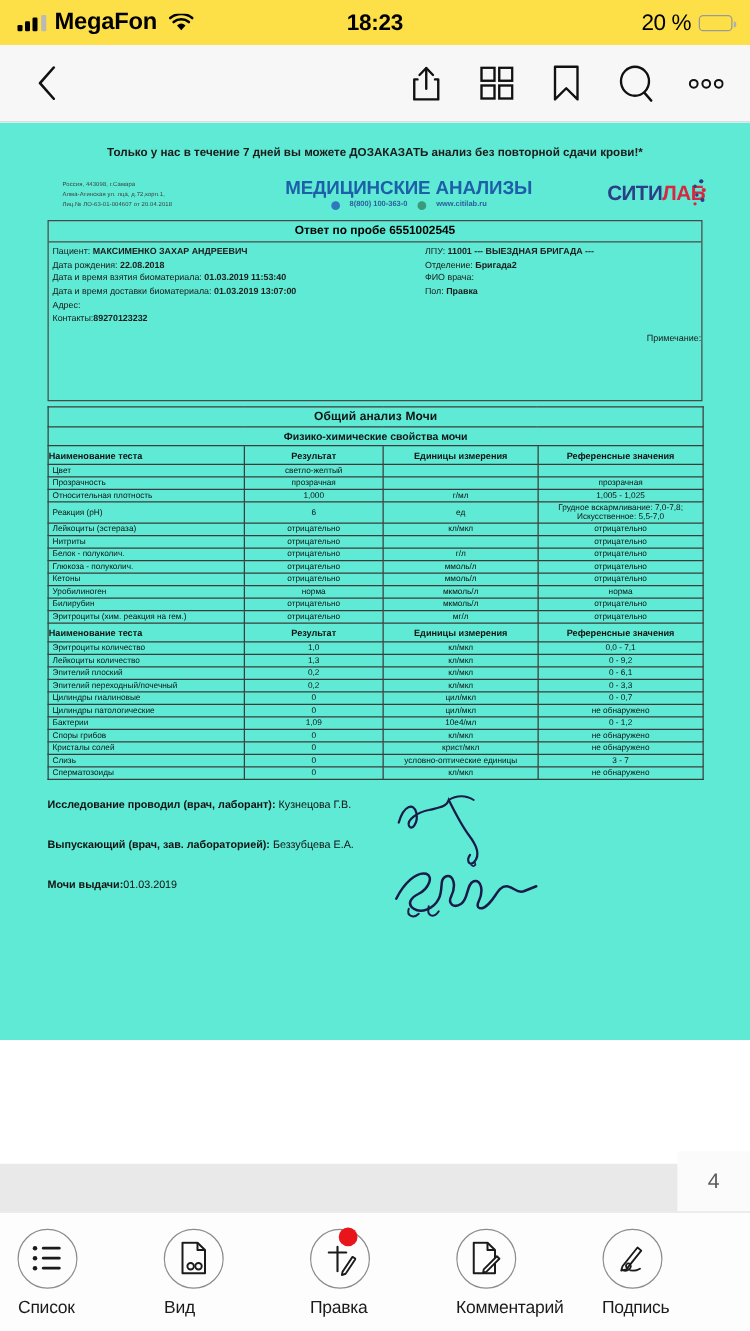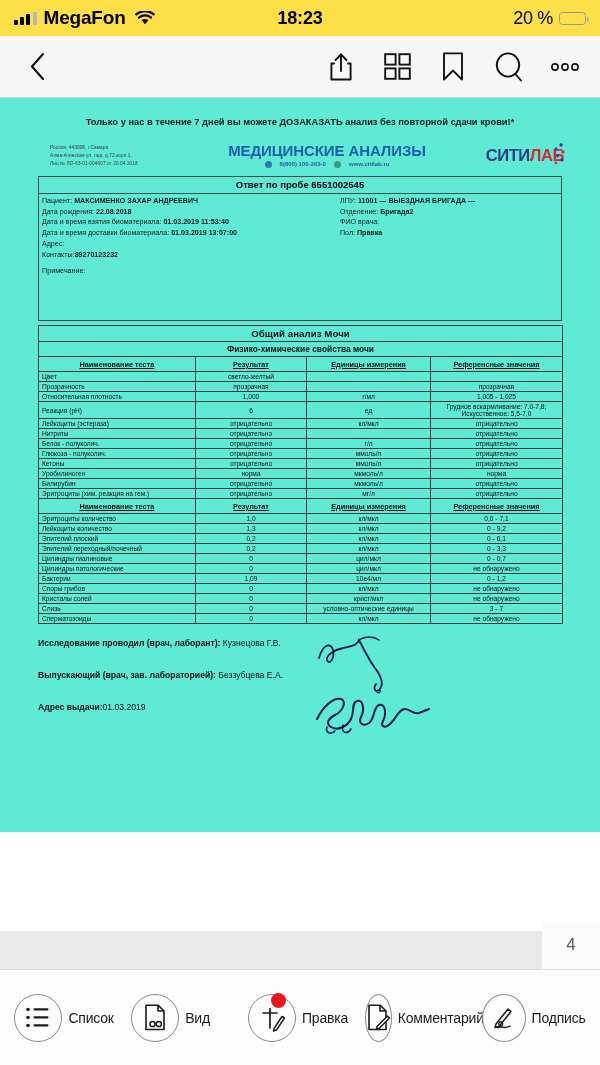--- a/index.html
+++ b/index.html
@@ -69,28 +69,28 @@
   .logo-txt .c2 { color:#d6283f; }
   .logo-dots { position:absolute; right:-2px; top:0; width:14px; height:30px;}
 
   
   .report { margin: 8px 38px 0 38px; border:1px solid #4a4a4a; }
   .report-title { text-align:center; font-size:9.5px; font-weight:700; padding:2.5px 0; border-bottom:1px solid #4a4a4a; color:#000;}
   .idblock { display:flex; font-size:7.1px; color:#1a1a1a; line-height:1.52; padding:2px 0 2px 3px;}
   .id-left { width:290px; }
   .id-right { flex:1; padding-left:8px;}
   .idrow b { font-weight:700; }
-  .note-area { height: 58px; padding: 4px 0 0 3px; font-size:7.2px; color:#1a1a1a;}
+  .note-area { height: 58px; padding: 4px 0 0 3px; font-size:7.2px; color:#1a1a1a;text-align:right;}
 
   
   .rtable { margin: 4px 38px 0 38px; border:1px solid #3c3c3c; border-collapse:collapse; width:525px; }
   .rtable td, .rtable th { border:1px solid #3c3c3c; padding:1px 3px; font-size:6.6px; color:#111; }
   .sec-title { text-align:center; font-weight:700; font-size:9.6px !important; padding:2px 0 !important; letter-spacing:0.1px;}
   .sec-title2 { text-align:center; font-weight:700; font-size:8.4px !important; padding:2px 0 !important;}
-  .col-head td { text-align:center; font-weight:700; font-size:7.3px !important; padding:2.5px 0 !important;text-decoration:underline;}
+  .col-head td { font-weight:700; font-size:7.3px !important; padding:2.5px 0 !important;}
   .c-name { width:152px; text-align:left;}
   .c-res  { width:108px; text-align:center;}
   .c-unit { width:120px; text-align:center;}
   .c-ref  { width:128px; text-align:center;}
 
   
   .signs { margin: 14px 38px 0 38px; position:relative; font-size:8.6px; color:#111;}
   .signline { margin-bottom: 22px; font-weight:700; }
   .signline span.val { font-weight:400; }
   .sig-img { position:absolute; }
@@ -109,21 +109,21 @@
   .scrollgap { height: 38px; background:#e9e9e9; }
 
   
   .tabbar {
     flex: 0 0 96px; height:96px;
     background:#fdfdfd;
     border-top:1px solid #dcdcdc;
     display:flex; align-items:center; justify-content:space-around;
     padding: 0 8px;
   }
-  .tab { width:104px; display:flex; align-items:center; gap:6px; cursor:pointer; position:relative;}
+  .tab { width:104px; display:flex; flex-direction:column; align-items:flex-start; gap:6px; cursor:pointer; position:relative;}
   .tab-circle { width:48px; height:48px; border-radius:50%; border:1.3px solid #8c8c8c; display:flex; align-items:center; justify-content:center; position:relative;}
   .tab-label { font-size:14px; color:#1b1b1b; letter-spacing:-0.2px;}
   .reddot { position:absolute; width:15px; height:15px; border-radius:50%; background:#e8151b; top:-2px; right:9px;}
 </style>
 </head>
 <body>
 
 <div class="screen">
 
   <div class="statusbar">
@@ -415,21 +415,21 @@
       </table>
 
       <div class="signs">
         <div class="signline">
           <span>Исследование проводил (врач, лаборант):</span><span class="val"> Кузнецова Г.В.</span>
         </div>
         <div class="signline">
           <span>Выпускающий (врач, зав. лабораторией):</span><span class="val"> Беззубцева Е.А.</span>
         </div>
         <div class="datel">
-          <span>Адрес выдачи:</span><span class="val">01.03.2019</span>
+          <span>Мочи выдачи:</span><span class="val">01.03.2019</span>
         </div>
 
         <svg class="sig-img sig1" width="115" height="62" viewBox="0 0 115 62">
           <path d="M6 24 C10 10, 18 8, 20 16 C22 24, 16 32, 14 26 C13 22, 20 16, 30 14 C38 12, 44 12, 46 6 C50 14, 56 26, 62 34 C68 42, 72 50, 66 56 C62 59, 60 54, 63 50" stroke="#1b1b4a" stroke-width="1.8" fill="none" stroke-linecap="round"></path>
           <path d="M46 6 C52 2, 60 2, 66 6" stroke="#1b1b4a" stroke-width="1.5" fill="none" stroke-linecap="round"></path>
           <path d="M64 58 C66 60, 68 58, 67 56" stroke="#1b1b4a" stroke-width="1.3" fill="none" stroke-linecap="round"></path>
         </svg>
 
         <svg class="sig-img sig2" width="120" height="42" viewBox="0 0 120 42">
           <path d="M4 26 C10 14, 20 4, 28 6 C34 8, 30 18, 22 22 C16 25, 12 30, 18 34 C24 38, 34 34, 38 26 C42 18, 38 10, 44 8 C50 6, 52 16, 48 24 C45 30, 50 34, 56 30 C62 26, 60 14, 66 12 C72 10, 74 20, 70 28 C67 34, 72 36, 78 30 C84 24, 86 16, 92 16 C98 16, 100 22, 106 20 L116 16" stroke="#1b1b4a" stroke-width="2" fill="none" stroke-linecap="round"></path>

